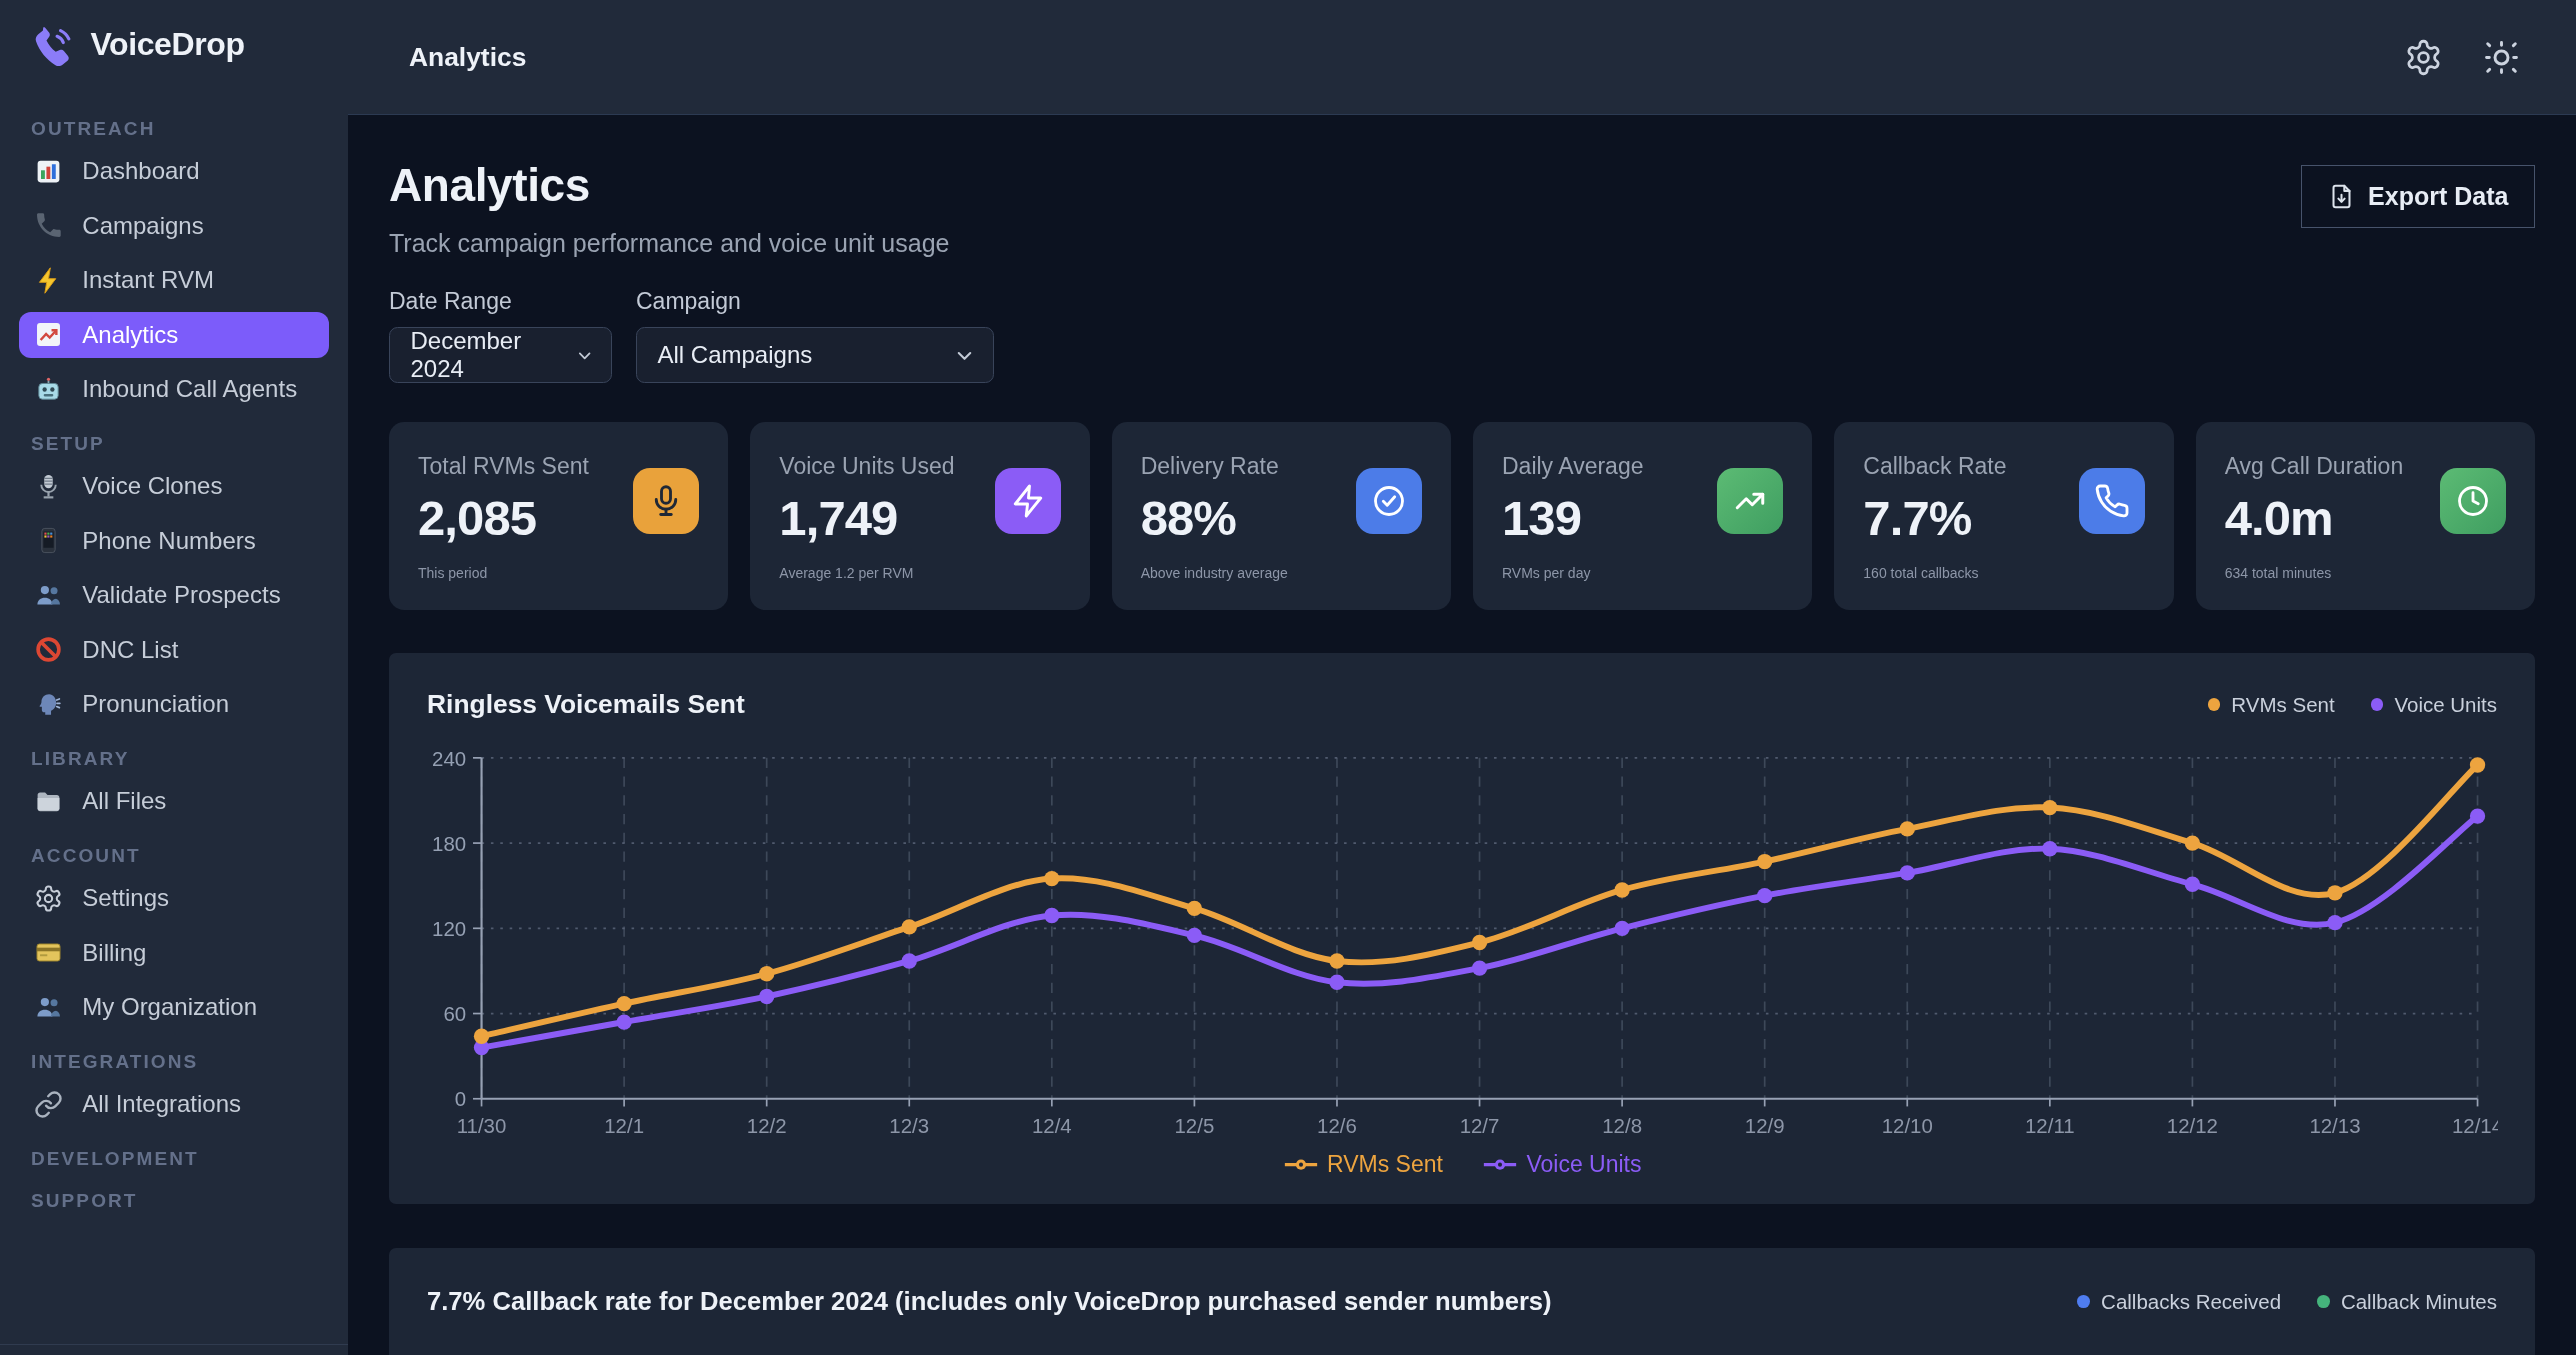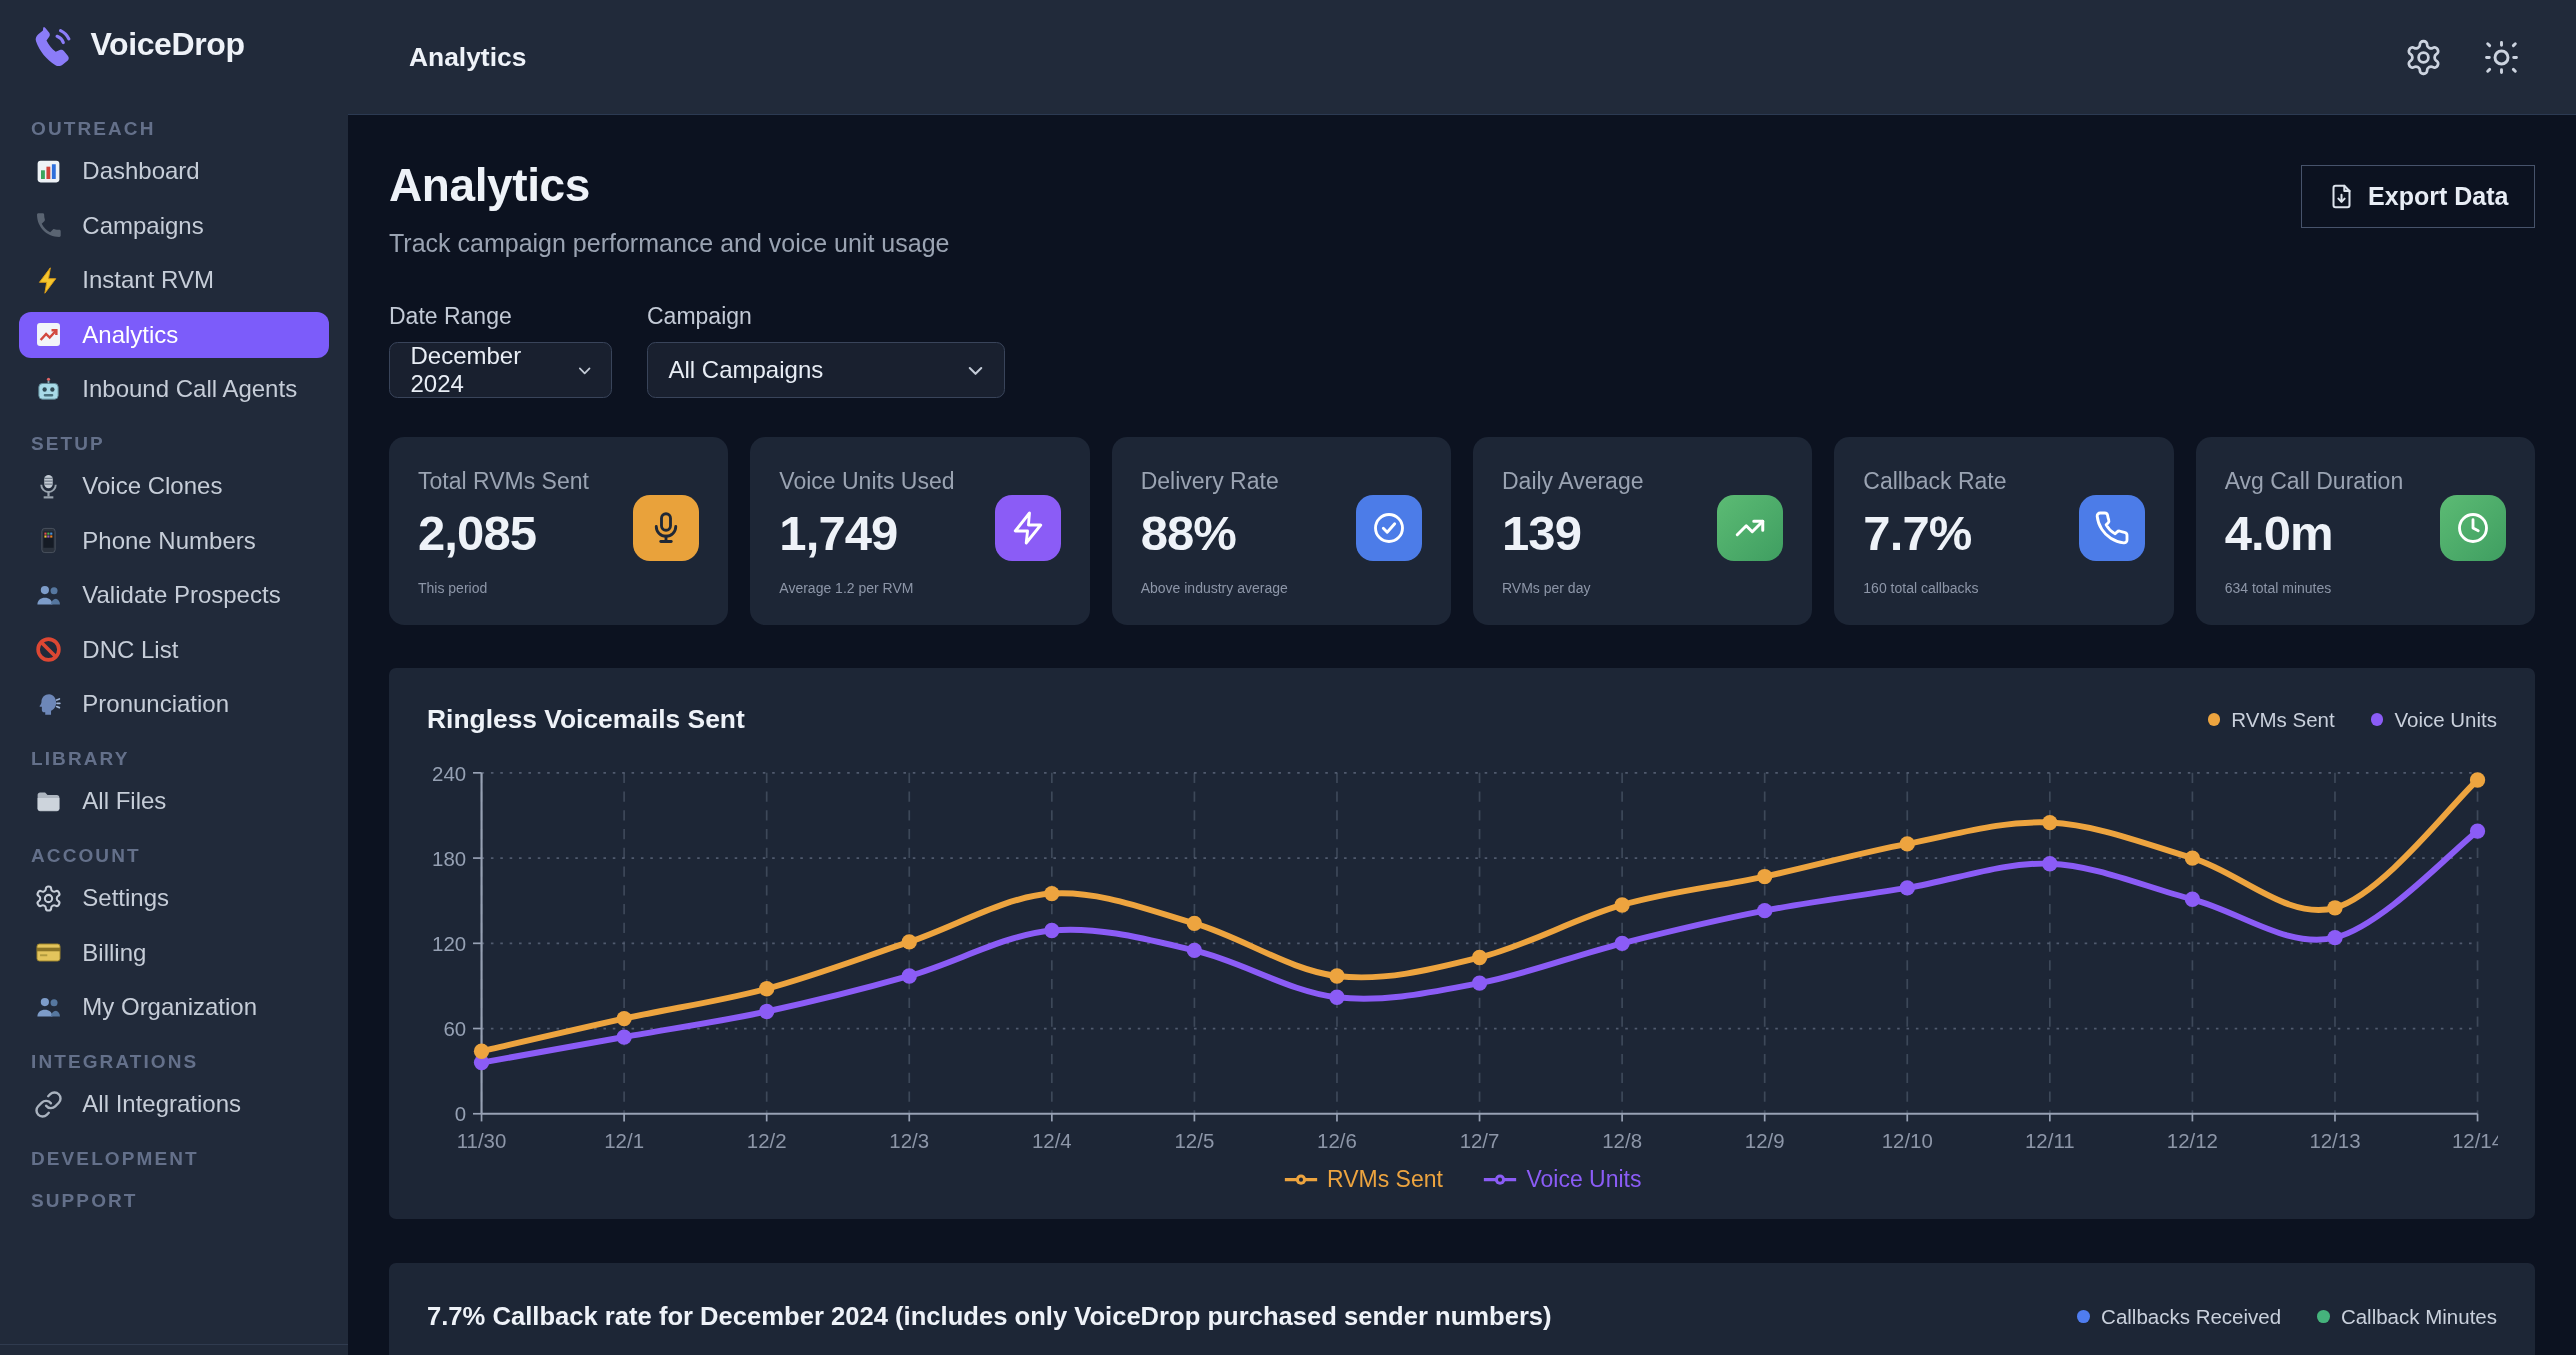--- a/index.html
+++ b/index.html
@@ -42,28 +42,28 @@
   .icon svg{width:100%;height:100%;display:block}
 
   
   .content{flex:1;background:var(--page-bg);padding:38px 41px 0;overflow:hidden}
   .page-head{display:flex;justify-content:space-between;align-items:flex-start}
   .page-title{font-size:46px;font-weight:800;margin:5.1px 0 0;letter-spacing:-0.4px}
   .page-subtitle{font-size:25px;color:var(--muted);margin:17px 0 0;font-weight:400}
   .export-btn{display:flex;align-items:center;gap:13.6px;background:transparent;border:1.7px solid #47536b;border-radius:0;color:#e8edf5;font-size:25px;font-weight:600;height:63px;padding:0 25.6px;margin-top:12px;font-family:inherit;cursor:pointer}
   .export-btn .icon{width:27px;height:27px;color:#dde3ec}
 
-  .filters{display:flex;gap:35px;margin-top:45px}
+  .filters{display:flex;gap:24px;margin-top:30px}
   .filter-label{display:block;font-size:23px;color:#c3cad6;margin-bottom:12px;font-weight:500}
   .select{height:56px;background:#19202f;border:1.7px solid #39445a;border-radius:8.5px;display:flex;align-items:center;justify-content:space-between;padding:0 17px 0 20.5px;font-size:24px;color:#e8edf5;cursor:pointer}
   .select .chev{width:23px;height:23px;color:#c3cad6;margin-left:20.5px}
 
   .stats{display:flex;gap:22px;margin-top:39px}
   .stat-card{flex:1;background:var(--card);border-radius:15.3px;padding:31px 29px;height:188px}
-  .stat-top{display:flex;justify-content:space-between;align-items:flex-end}
+  .stat-top{display:flex;justify-content:space-between;align-items:center}
   .stat-label{font-size:23px;color:var(--muted);font-weight:500}
   .stat-value{font-size:49px;font-weight:800;margin-top:10.2px;letter-spacing:-0.9px}
   .stat-sub{font-size:14px;color:var(--muted2);margin-top:19px}
   .badge{width:66px;height:66px;border-radius:17px;display:flex;align-items:center;justify-content:center;flex-shrink:0;margin-top:1.7px}
   .badge .icon{width:36px;height:36px}
 
   .card{background:var(--card);border-radius:7px}
   .chart-card{margin-top:43px;padding:36px 38px 25.6px}
   .card-head{display:flex;justify-content:space-between;align-items:center}
   .card-title{font-size:26.4px;font-weight:700;margin:0}

